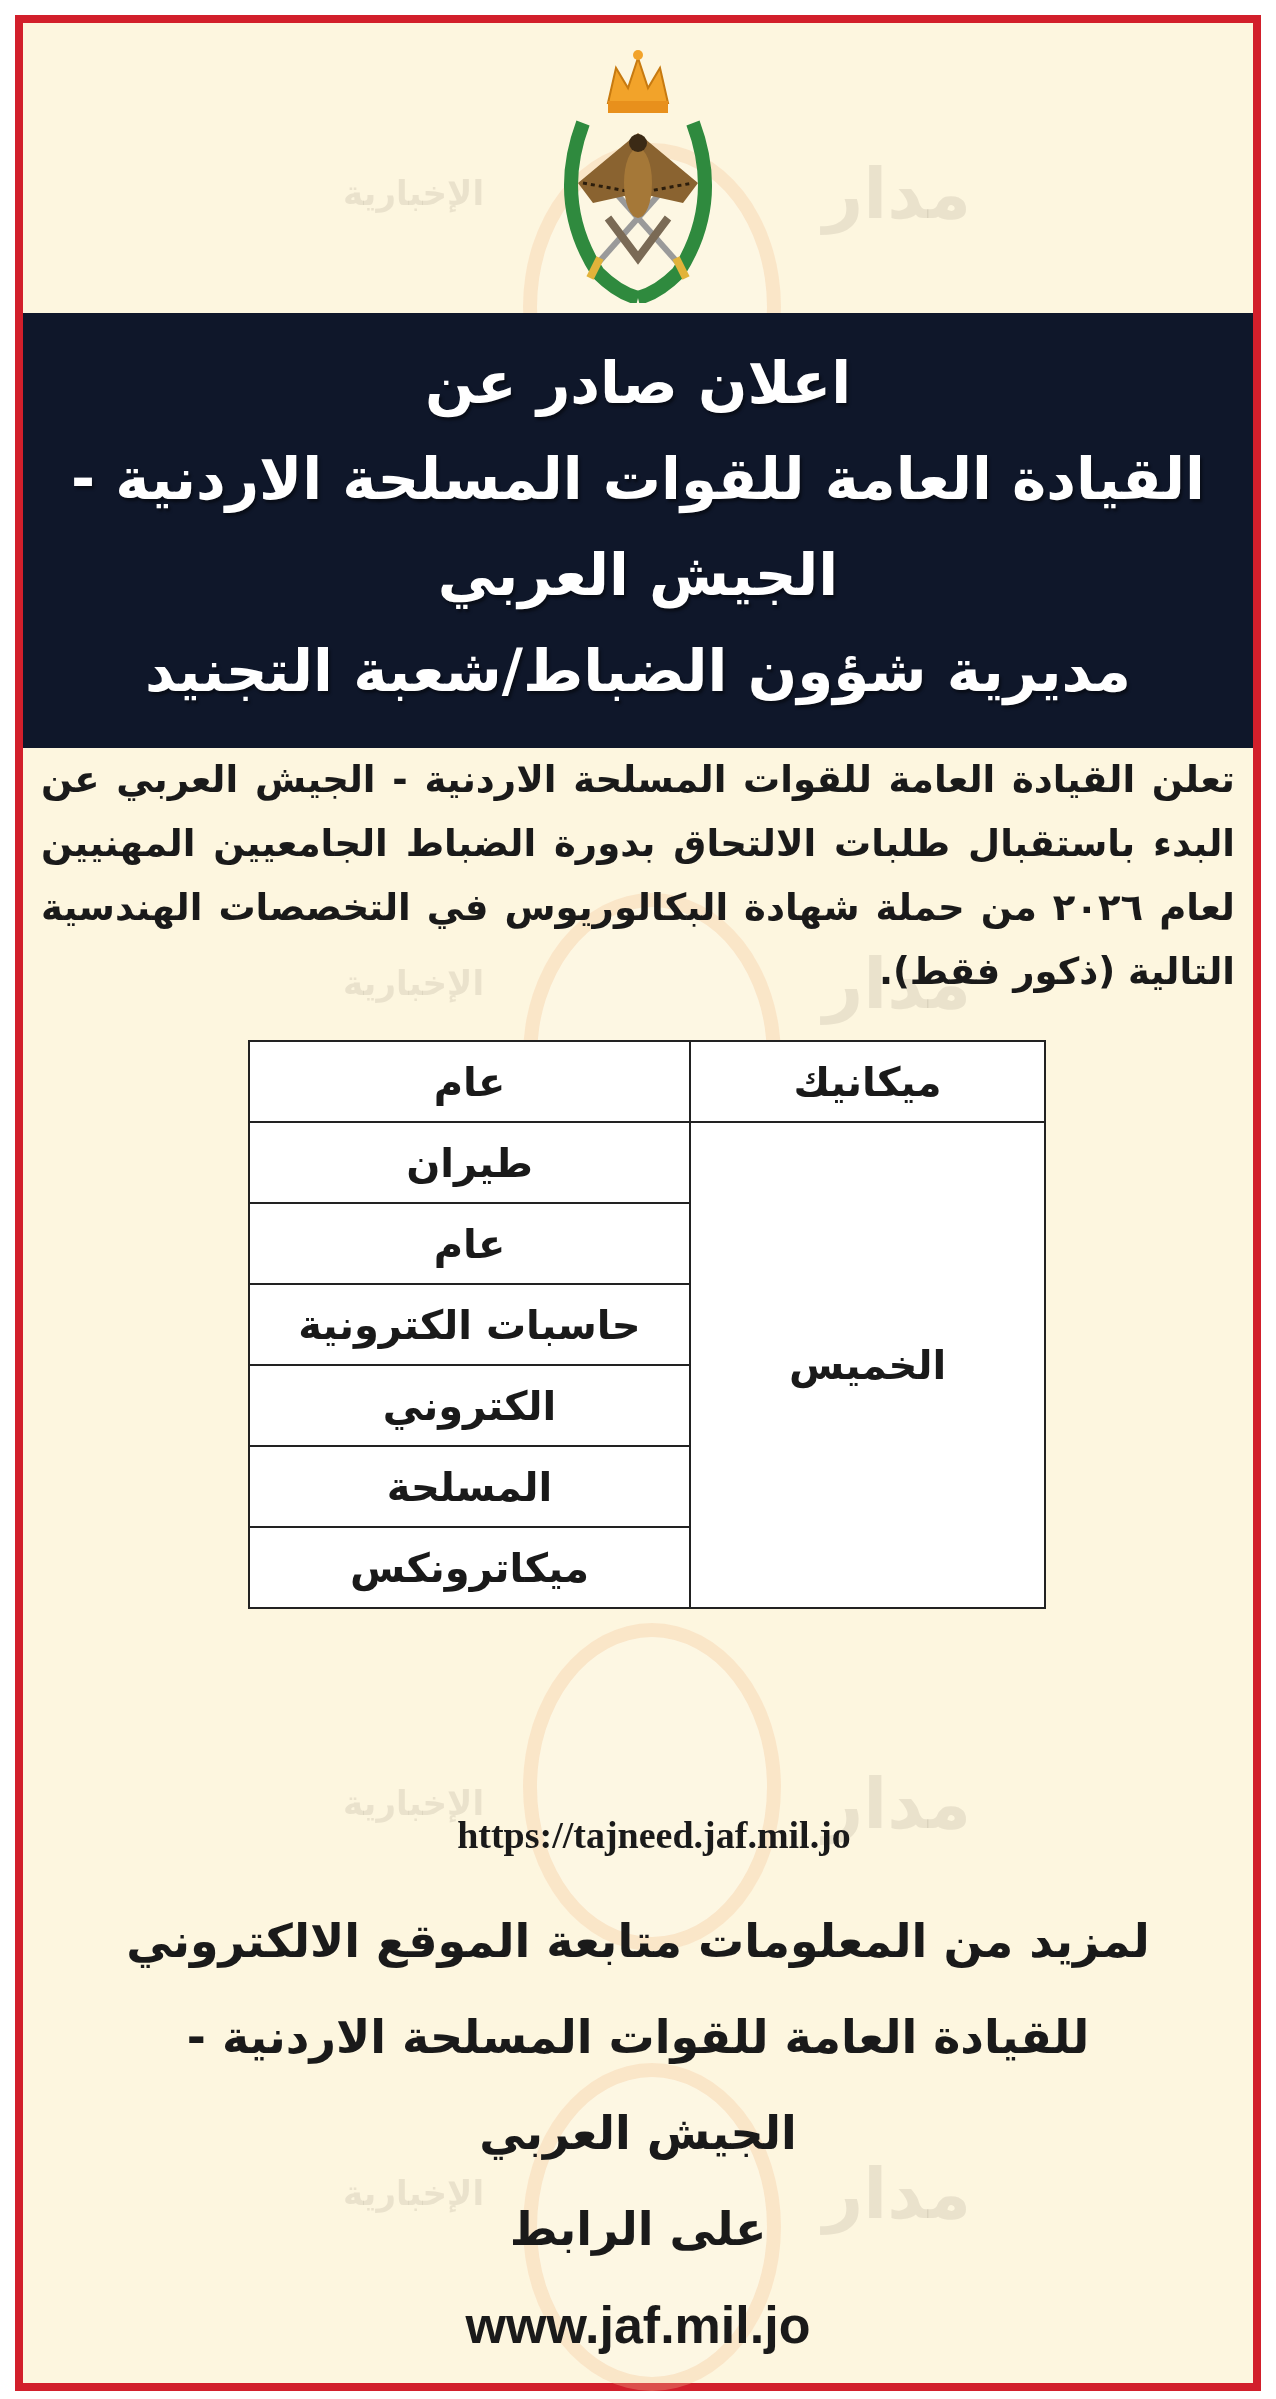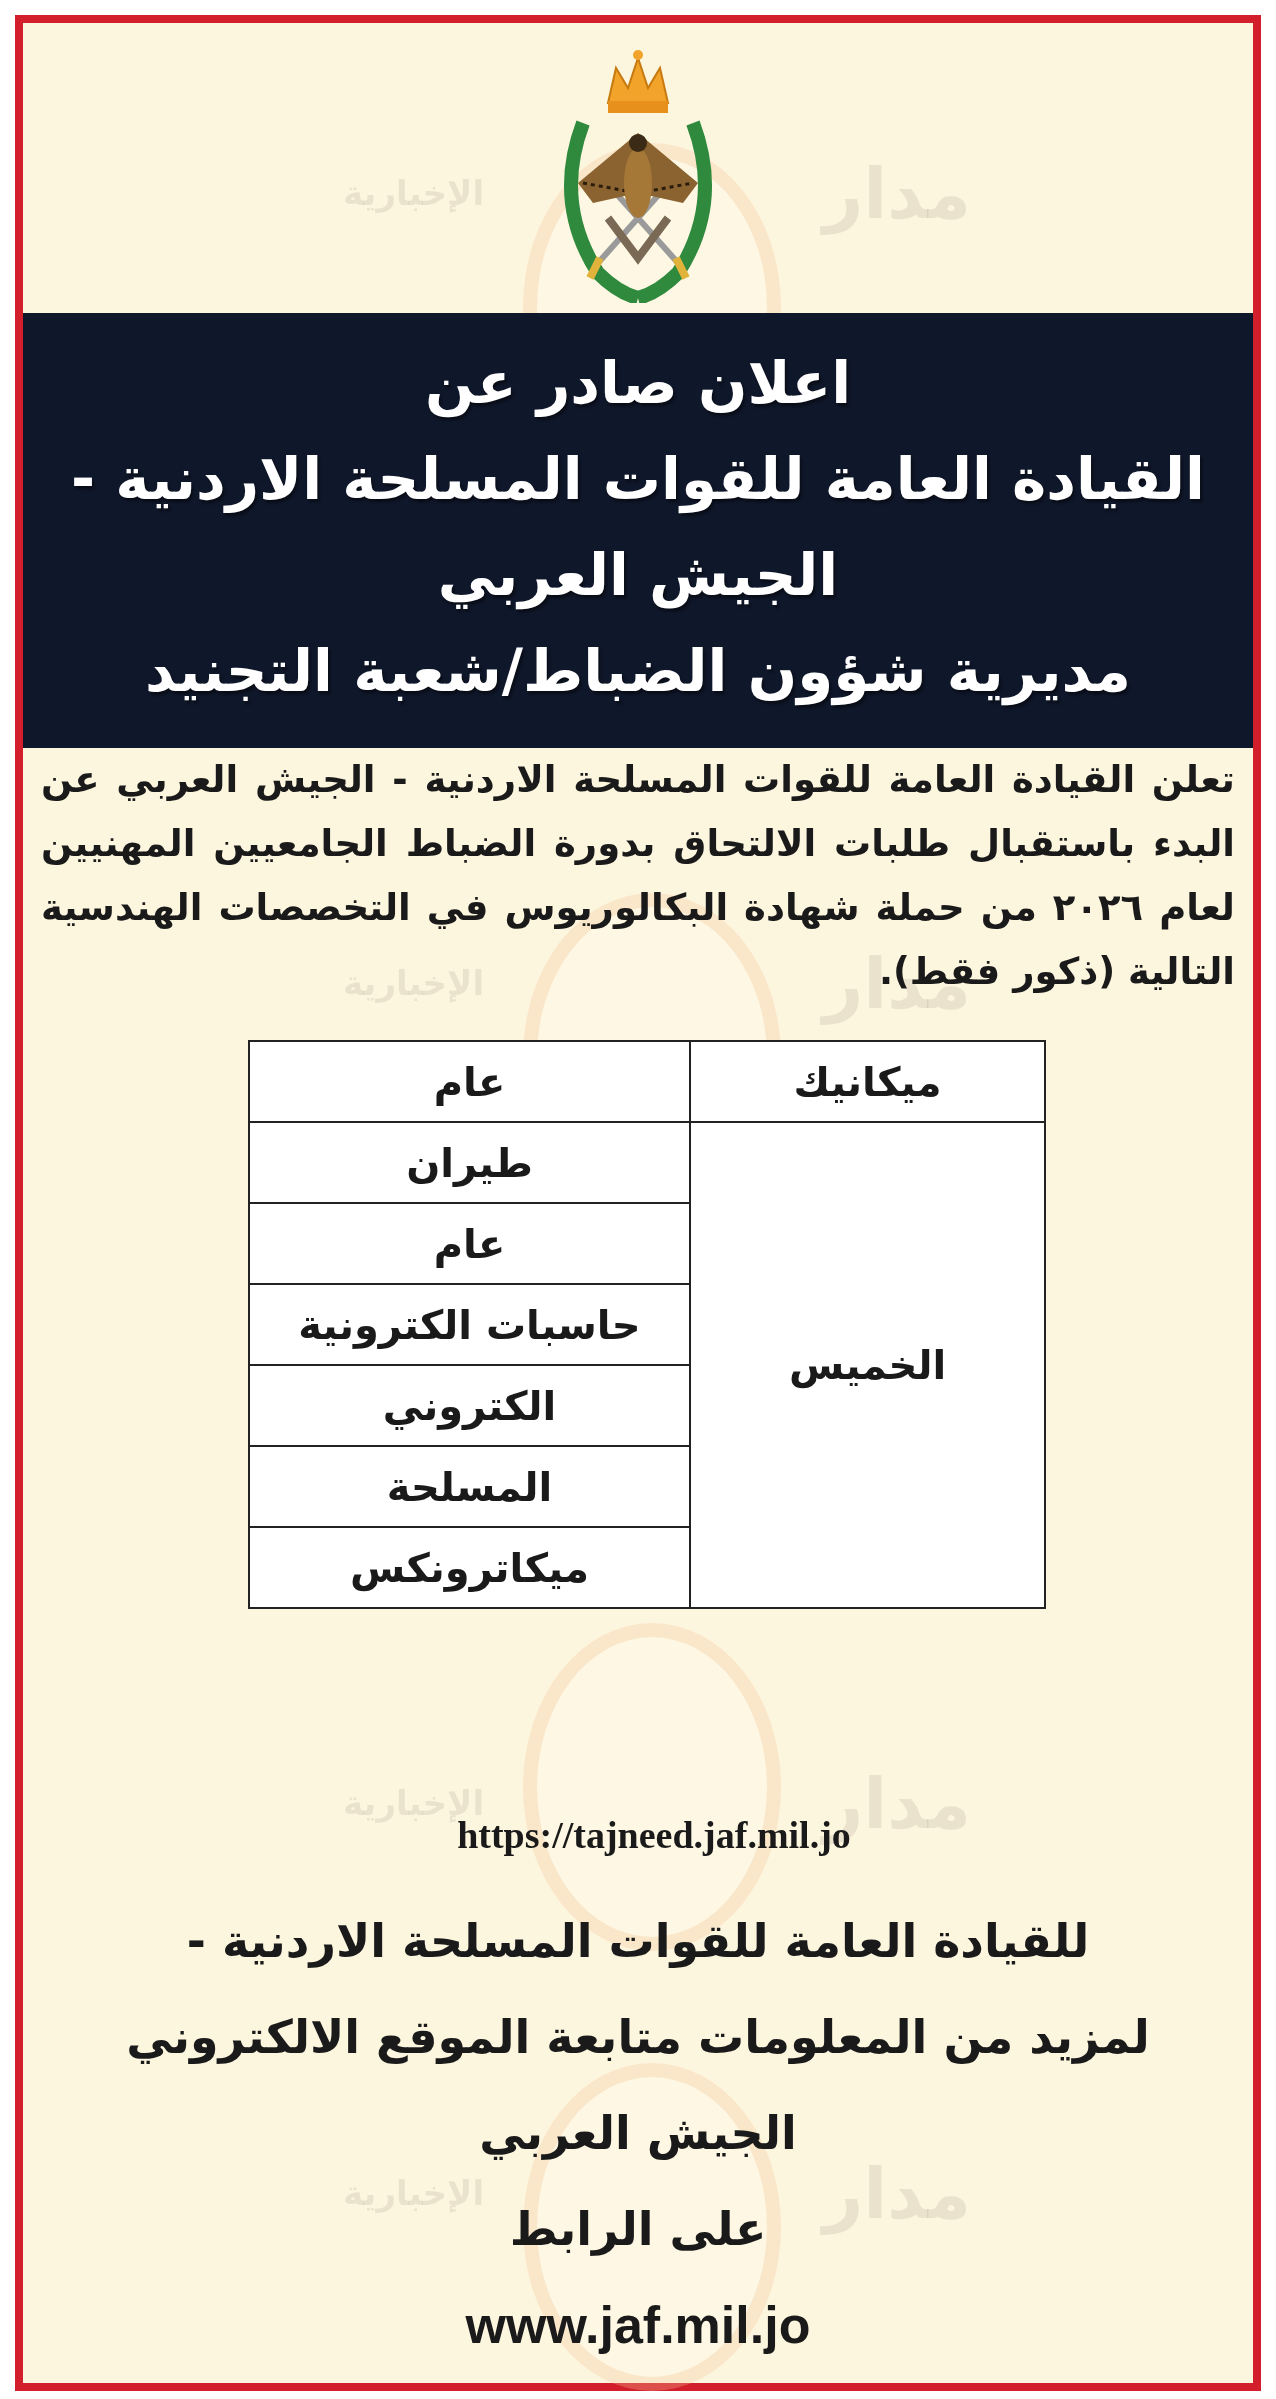--- a/index.html
+++ b/index.html
@@ -100,20 +100,20 @@
     <tr>
           <td>ميكاترونكس</td>
         </tr>
   </tbody>
     </table>
 
 
   <div class="url">https://tajneed.jaf.mil.jo</div>
 
   <div class="footer">
+    <div class="f">لمزيد من المعلومات متابعة الموقع الالكتروني</div>
     <div class="f">للقيادة العامة للقوات المسلحة الاردنية -</div>
-    <div class="f">لمزيد من المعلومات متابعة الموقع الالكتروني</div>
     <div class="f">الجيش العربي</div>
     <div class="f">على الرابط</div>
     <div class="f web">www.jaf.mil.jo</div>
     <div class="f">او الصحف المحلية</div>
   </div>
 </div>
 
 </body></html>

